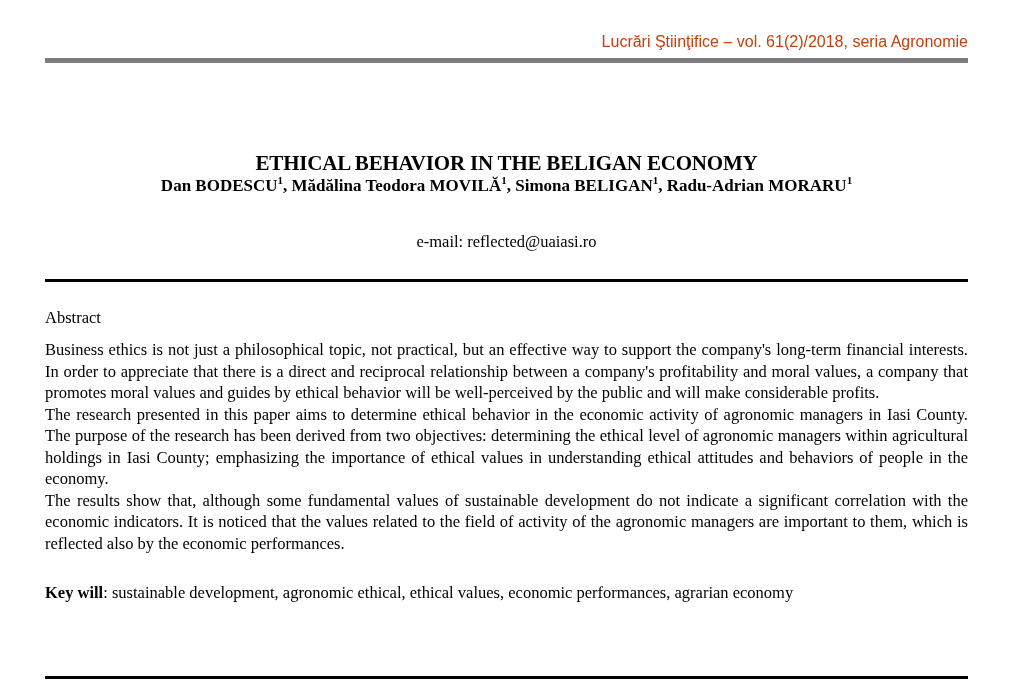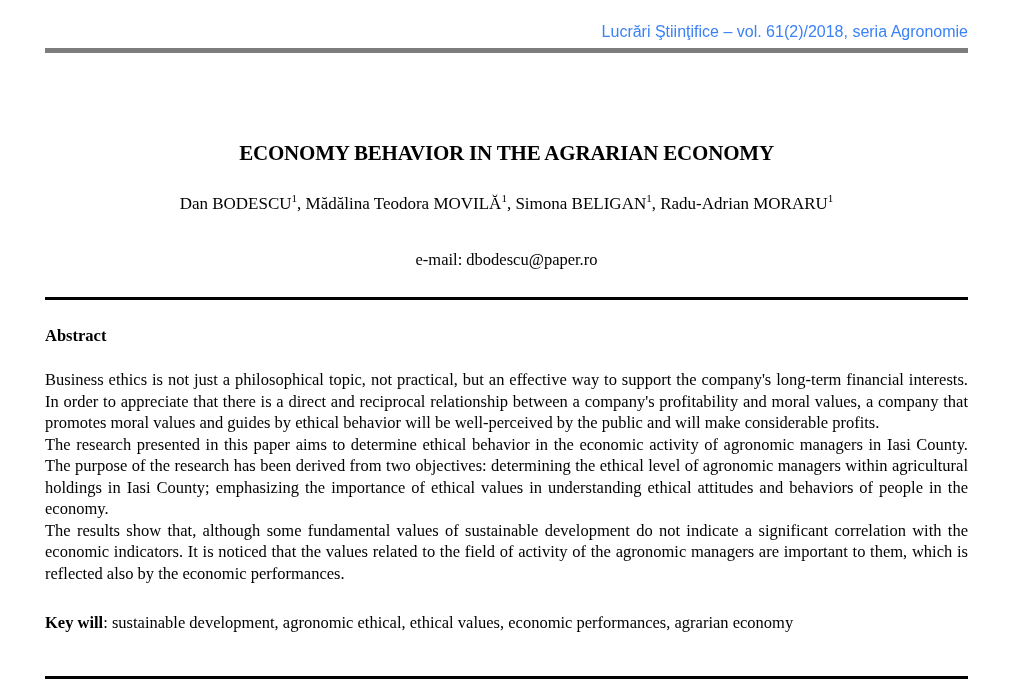--- a/index.html
+++ b/index.html
@@ -11,70 +11,69 @@
     overflow: hidden;
   }
   .page {
     position: relative;
     width: 1010px; height: 696px;
     padding-left: 45px; padding-right: 42px;
     background: #ffffff;
     overflow: hidden;
   }
   .journal-header {
-    padding-top: 22px;
+    padding-top: 32px;
     text-align: right;
     font-family: "Liberation Sans", sans-serif;
     font-size: 16px;
     line-height: 20px;
-    color: #3b82f6;
+    color: #c2410c;
   }
   .header-rule {
     height: 5px;
     margin-top: 6px;
     background: #7d7d7d;
   }
   .article-title {
     margin-top: 88px;
     text-align: center;
     font-weight: bold;
     font-size: 21px;
     line-height: 24px;
     letter-spacing: -0.2px;
   }
   .authors-line {
-    margin-top: 28px;
     text-align: center;
-    font-weight: normal;
+    font-weight: bold;
     font-size: 17px;
     line-height: 21px;
   }
   .authors-line sup {
     font-size: 11px;
     line-height: 0;
   }
   .email-line {
     margin-top: 36px;
     text-align: center;
     font-size: 16.5px;
     line-height: 20px;
   }
   .rule-mid {
     margin-top: 27px;
     height: 3px;
     background: #000000;
   }
   .abstract-heading {
     margin-top: 26px;
-    font-weight: bold;
+    font-weight: normal;
     font-size: 16.5px;
     line-height: 19px;
   }
   .abstract-body {
-    margin-top: 24px;
+    margin-top: 12px;
     font-size: 16.5px;
     line-height: 21.5px;
     text-align: justify;
   }
   .abstract-body p { margin: 0; }
   .keywords-line {
     margin-top: 29px;
     font-size: 16.5px;
     line-height: 20px;
   }
@@ -89,25 +88,25 @@
 </style>
 </head>
 <body>
 
 <div class="page">
 
   <div class="journal-header">Lucrări Ştiinţifice – vol. 61(2)/2018, seria Agronomie</div>
 
   <div class="header-rule"></div>
 
-  <h1 class="article-title">ECONOMY BEHAVIOR IN THE AGRARIAN ECONOMY</h1>
+  <h1 class="article-title">ETHICAL BEHAVIOR IN THE BELIGAN ECONOMY</h1>
 
   <div class="authors-line"><span>Dan BODESCU<sup>1</sup></span>, <span>Mădălina Teodora MOVILĂ<sup>1</sup></span>, <span>Simona BELIGAN<sup>1</sup></span>, <span>Radu-Adrian MORARU<sup>1</sup></span></div>
 
-  <div class="email-line">e-mail: dbodescu@paper.ro</div>
+  <div class="email-line">e-mail: reflected@uaiasi.ro</div>
 
   <div class="rule-mid"></div>
 
   <div class="abstract-heading">Abstract</div>
 
   <div class="abstract-body">
     <p>Business ethics is not just a philosophical topic, not practical, but an effective way to support the company's long-term financial interests. In order to appreciate that there is a direct and reciprocal relationship between a company's profitability and moral values, a company that promotes moral values and guides by ethical behavior will be well-perceived by the public and will make considerable profits.</p>
     <p>The research presented in this paper aims to determine ethical behavior in the economic activity of agronomic managers in Iasi County. The purpose of the research has been derived from two objectives: determining the ethical level of agronomic managers within agricultural holdings in Iasi County; emphasizing the importance of ethical values in understanding ethical attitudes and behaviors of people in the economy.</p>
     <p>The results show that, although some fundamental values of sustainable development do not indicate a significant correlation with the economic indicators. It is noticed that the values related to the field of activity of the agronomic managers are important to them, which is reflected also by the economic performances.</p>
   </div>

